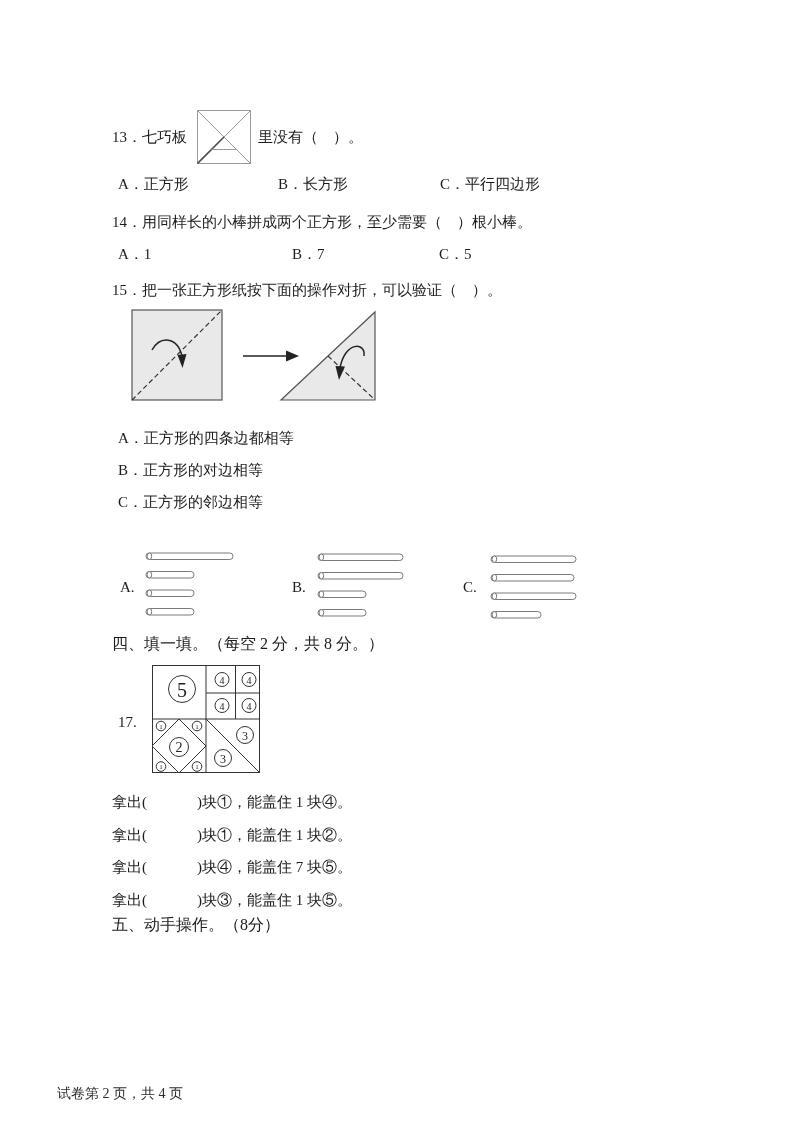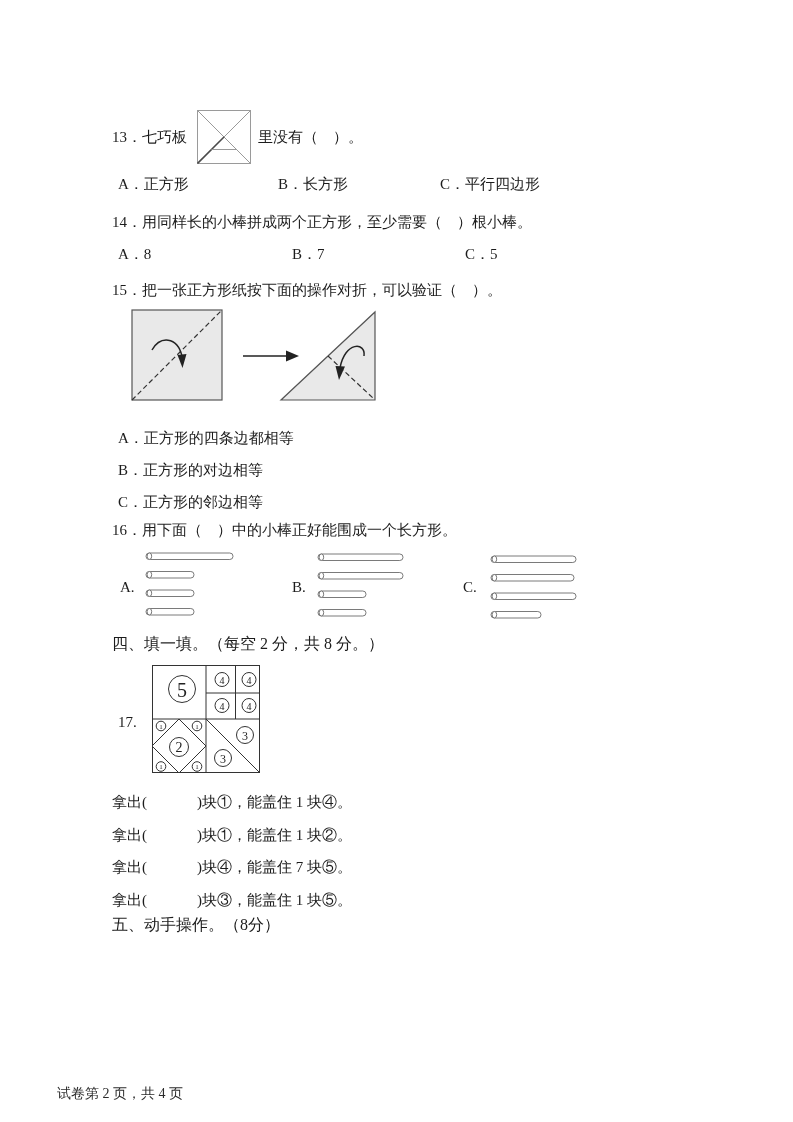--- a/index.html
+++ b/index.html
@@ -32,44 +32,43 @@
     <line x1="27" y1="27" x2="0.5" y2="53.5" stroke="#4a4a4a" stroke-width="1.6"></line>
     <line x1="14.5" y1="39.5" x2="39.5" y2="39.5" stroke="#9a9a9a" stroke-width="1"></line>
   </svg>
   <span class="abs" style="left:258px;top:116px">里没有（　）。</span>
 
   <span class="abs" style="left:118px;top:163px">A．正方形</span>
   <span class="abs" style="left:278px;top:163px">B．长方形</span>
   <span class="abs" style="left:440px;top:163px">C．平行四边形</span>
 
   <span class="abs" style="left:112px;top:201px">14．用同样长的小棒拼成两个正方形，至少需要（　）根小棒。</span>
-  <span class="abs" style="left:118px;top:233px">A．8</span>
+  <span class="abs" style="left:118px;top:233px">A．1</span>
   <span class="abs" style="left:292px;top:233px">B．7</span>
-  <span class="abs" style="left:465px;top:233px">C．5</span>
+  <span class="abs" style="left:439px;top:233px">C．5</span>
 
   <span class="abs" style="left:112px;top:269px">15．把一张正方形纸按下面的操作对折，可以验证（　）。</span>
 
   <svg class="abs" style="left:130px;top:292px" width="265" height="104" viewBox="0 0 265 104">
     <rect x="2" y="6" width="90" height="90" fill="#e9e9e9" stroke="#555" stroke-width="1.2"></rect>
     <line x1="2" y1="96" x2="92" y2="6" stroke="#333" stroke-width="1.2" stroke-dasharray="5 3"></line>
     <path d="M 22 46 C 30 32 47 32 52 52" fill="none" stroke="#222" stroke-width="1.5"></path>
     <polygon points="47.5,51 56.5,50 52.5,64" fill="#222"></polygon>
     <line x1="113" y1="52" x2="157" y2="52" stroke="#222" stroke-width="1.5"></line>
     <polygon points="156,46.5 156,57.5 169,52" fill="#222"></polygon>
     <polygon points="245,8 245,96 151,96" fill="#e9e9e9" stroke="#555" stroke-width="1.2"></polygon>
     <line x1="198" y1="52" x2="243" y2="94" stroke="#333" stroke-width="1.2" stroke-dasharray="5 3"></line>
     <path d="M 234 52 C 236 38 215 37 210 64" fill="none" stroke="#222" stroke-width="1.5"></path>
     <polygon points="205.5,62 215,62.5 209,76" fill="#222"></polygon>
   </svg>
 
   <span class="abs" style="left:118px;top:417px">A．正方形的四条边都相等</span>
   <span class="abs" style="left:118px;top:449px">B．正方形的对边相等</span>
   <span class="abs" style="left:118px;top:481px">C．正方形的邻边相等</span>
 
-  <span class="abs" style="left:112px;top:509px">16．用下面（　）中的小棒正好能围成一个长方形。</span>
 
   <span class="abs" style="left:120px;top:566px">A.</span>
   <svg class="abs" style="left:145px;top:539px" width="92" height="68" viewBox="0 0 92 68">
     <g stroke="#7a7a7a" fill="#ffffff" stroke-width="1">
       <rect x="1" y="2" width="87" height="6.5" rx="3.2"></rect>
         <ellipse cx="4.4" cy="5.2" rx="2.3" ry="3.2"></ellipse>
       <rect x="1" y="20.5" width="48" height="6.5" rx="3.2"></rect>
         <ellipse cx="4.4" cy="23.7" rx="2.3" ry="3.2"></ellipse>
       <rect x="1" y="39" width="48" height="6.5" rx="3.2"></rect>
         <ellipse cx="4.4" cy="42.2" rx="2.3" ry="3.2"></ellipse>

